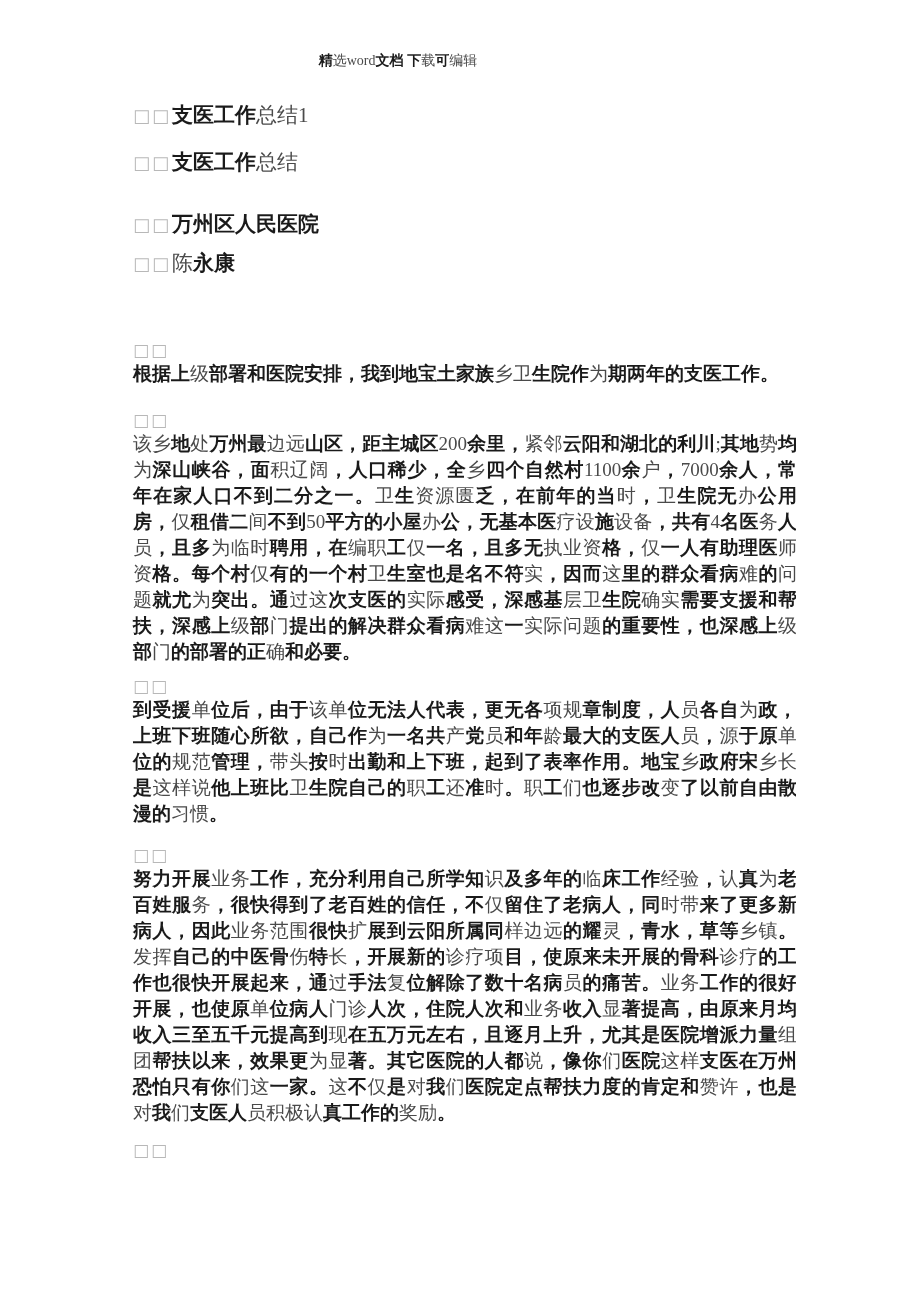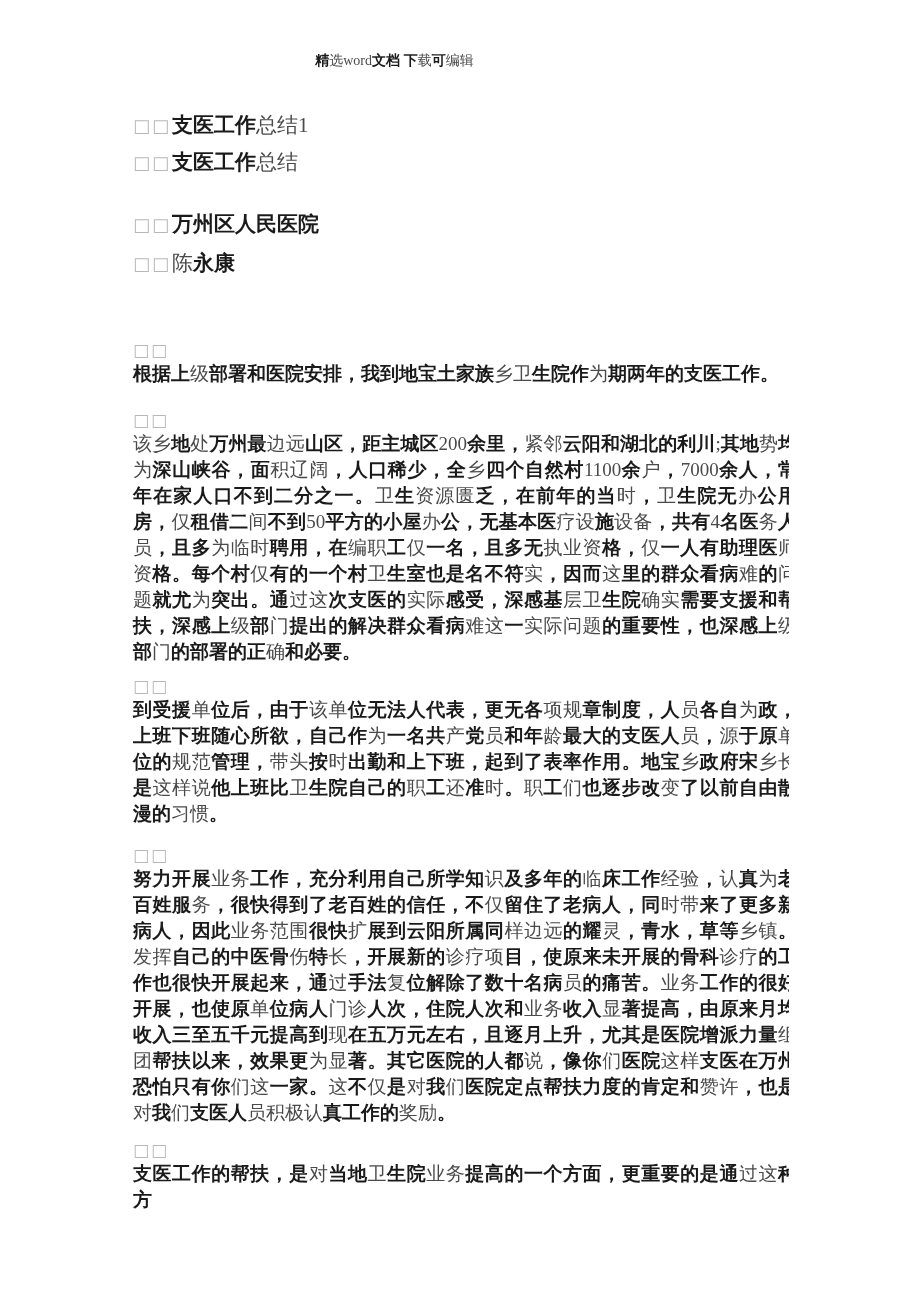--- a/index.html
+++ b/index.html
@@ -1,18 +1,18 @@
 <!DOCTYPE html>
 <html style="--text-color: #1a1a1a; --light-color: #4a4a4a; --marker-color: #b8b8b8; --bg: #ffffff;"><head>
 <meta charset="utf-8">
 <style>
   html,body{margin:0;padding:0;background:#ffffff;}
   .page{
     position:relative;width:789px;height:1302px;background:var(--bg,#fff);
-    overflow:hidden;font-family:"Liberation Sans",sans-serif;
+    overflow:hidden;font-family:"Liberation Sans",sans-serif;padding-left:7px;
   }
   .doc-header{
     position:absolute;top:52px;left:0;width:100%;text-align:center;
     font-size:14px;line-height:16px;font-weight:700;color:var(--text-color,#1a1a1a);
   }
   .content{position:absolute;left:133px;top:0;width:664px;height:100%;}
   .heading{
     position:absolute;left:0;font-size:21px;line-height:24px;font-weight:700;
     color:var(--text-color,#1a1a1a);white-space:nowrap;
   }
@@ -34,21 +34,21 @@
 </style>
 </head>
 <body>
 
 <div class="page">
 
   <div class="doc-header"><span>精</span><span class="lt">选</span><span class="ascii">word</span><span>文档 下</span><span class="lt">载</span><span>可</span><span class="lt">编辑</span></div>
 
   <div class="content">
 
-    <div class="heading" style="top:113px"><span class="hmarker">□□</span><span class="htext"><span>支医工作</span><span class="lt">总结</span><span class="ascii">1</span></span></div>
+    <div class="heading" style="top:103px"><span class="hmarker">□□</span><span class="htext"><span>支医工作</span><span class="lt">总结</span><span class="ascii">1</span></span></div>
 
     <div class="heading" style="top:150px"><span class="hmarker">□□</span><span class="htext"><span>支医工作</span><span class="lt">总结</span></span></div>
 
     <div class="heading" style="top:212px"><span class="hmarker">□□</span><span class="htext"><span>万州区人民医院</span></span></div>
 
     <div class="heading" style="top:251px"><span class="hmarker">□□</span><span class="htext"><span class="lt">陈</span><span>永康</span></span></div>
 
 
     <div class="para" style="top:340px">
       <span class="pmarker">□□</span>
@@ -65,17 +65,16 @@
       <div class="ptext"><span>到受援</span><span class="lt">单</span><span>位后，由于</span><span class="lt">该单</span><span>位无法人代表，更无各</span><span class="lt">项规</span><span>章制度，人</span><span class="lt">员</span><span>各自</span><span class="lt">为</span><span>政，上班下班随心所欲，自己作</span><span class="lt">为</span><span>一名共</span><span class="lt">产</span><span>党</span><span class="lt">员</span><span>和年</span><span class="lt">龄</span><span>最大的支医人</span><span class="lt">员</span><span>，</span><span class="lt">源</span><span>于原</span><span class="lt">单</span><span>位的</span><span class="lt">规范</span><span>管理，</span><span class="lt">带头</span><span>按</span><span class="lt">时</span><span>出勤和上下班，起到了表率作用。地宝</span><span class="lt">乡</span><span>政府宋</span><span class="lt">乡长</span><span>是</span><span class="lt">这样说</span><span>他上班比</span><span class="lt">卫</span><span>生院自己的</span><span class="lt">职</span><span>工</span><span class="lt">还</span><span>准</span><span class="lt">时</span><span>。</span><span class="lt">职</span><span>工</span><span class="lt">们</span><span>也逐步改</span><span class="lt">变</span><span>了以前自由散漫的</span><span class="lt">习惯</span><span>。</span></div>
     </div>
 
     <div class="para" style="top:845px">
       <span class="pmarker">□□</span>
       <div class="ptext"><span>努力开展</span><span class="lt">业务</span><span>工作，充分利用自己所学知</span><span class="lt">识</span><span>及多年的</span><span class="lt">临</span><span>床工作</span><span class="lt">经验</span><span>，</span><span class="lt">认</span><span>真</span><span class="lt">为</span><span>老百姓服</span><span class="lt">务</span><span>，很快得到了老百姓的信任，不</span><span class="lt">仅</span><span>留住了老病人，同</span><span class="lt">时带</span><span>来了更多新病人，因此</span><span class="lt">业务范围</span><span>很快</span><span class="lt">扩</span><span>展到云阳所属同</span><span class="lt">样边远</span><span>的耀</span><span class="lt">灵</span><span>，青水，草等</span><span class="lt">乡镇</span><span>。</span><span class="lt">发挥</span><span>自己的中医骨</span><span class="lt">伤</span><span>特</span><span class="lt">长</span><span>，开展新的</span><span class="lt">诊疗项</span><span>目，使原来未开展的骨科</span><span class="lt">诊疗</span><span>的工作也很快开展起来，通</span><span class="lt">过</span><span>手法</span><span class="lt">复</span><span>位解除了数十名病</span><span class="lt">员</span><span>的痛苦。</span><span class="lt">业务</span><span>工作的很好开展，也使原</span><span class="lt">单</span><span>位病人</span><span class="lt">门诊</span><span>人次，住院人次和</span><span class="lt">业务</span><span>收入</span><span class="lt">显</span><span>著提高，由原来月均收入三至五千元提高到</span><span class="lt">现</span><span>在五万元左右，且逐月上升，尤其是医院增派力量</span><span class="lt">组团</span><span>帮扶以来，效果更</span><span class="lt">为显</span><span>著。其它医院的人都</span><span class="lt">说</span><span>，像你</span><span class="lt">们</span><span>医院</span><span class="lt">这样</span><span>支医在万州恐怕只有你</span><span class="lt">们这</span><span>一家。</span><span class="lt">这</span><span>不</span><span class="lt">仅</span><span>是</span><span class="lt">对</span><span>我</span><span class="lt">们</span><span>医院定点帮扶力度的肯定和</span><span class="lt">赞许</span><span>，也是</span><span class="lt">对</span><span>我</span><span class="lt">们</span><span>支医人</span><span class="lt">员积极认</span><span>真工作的</span><span class="lt">奖励</span><span>。</span></div>
     </div>
 
     <div class="para" style="top:1140px">
       <span class="pmarker">□□</span>
-      <div class="ptext"><span>支医工作的帮扶，是</span><span class="lt">对</span><span>当地</span><span class="lt">卫</span><span>生院</span><span class="lt">业务</span><span>提高的一个方面，更重要的是通</span><span class="lt">过这</span><span>种方</span></div>
     </div>
 
   </div>
 </div>
 
 </body></html>

